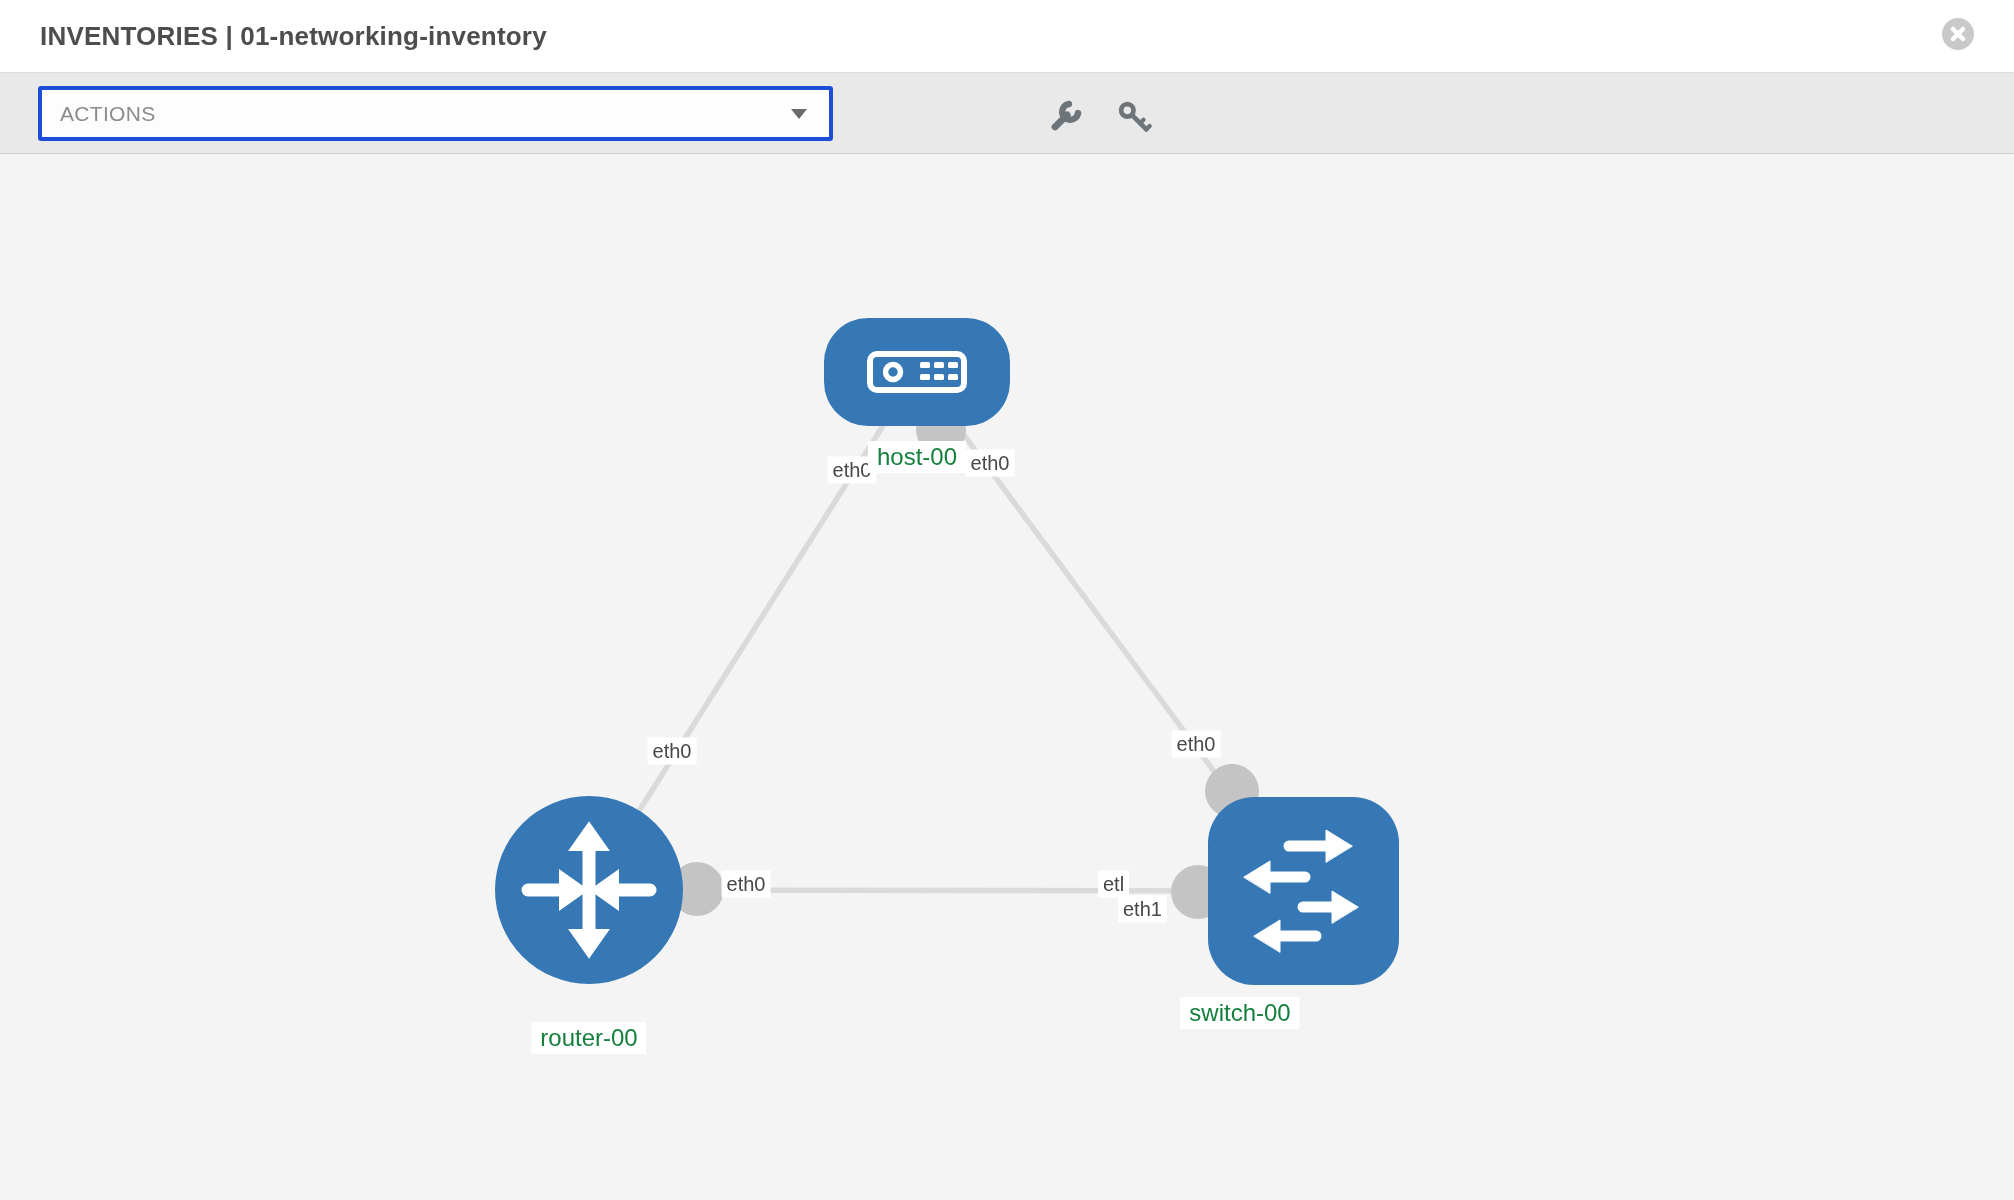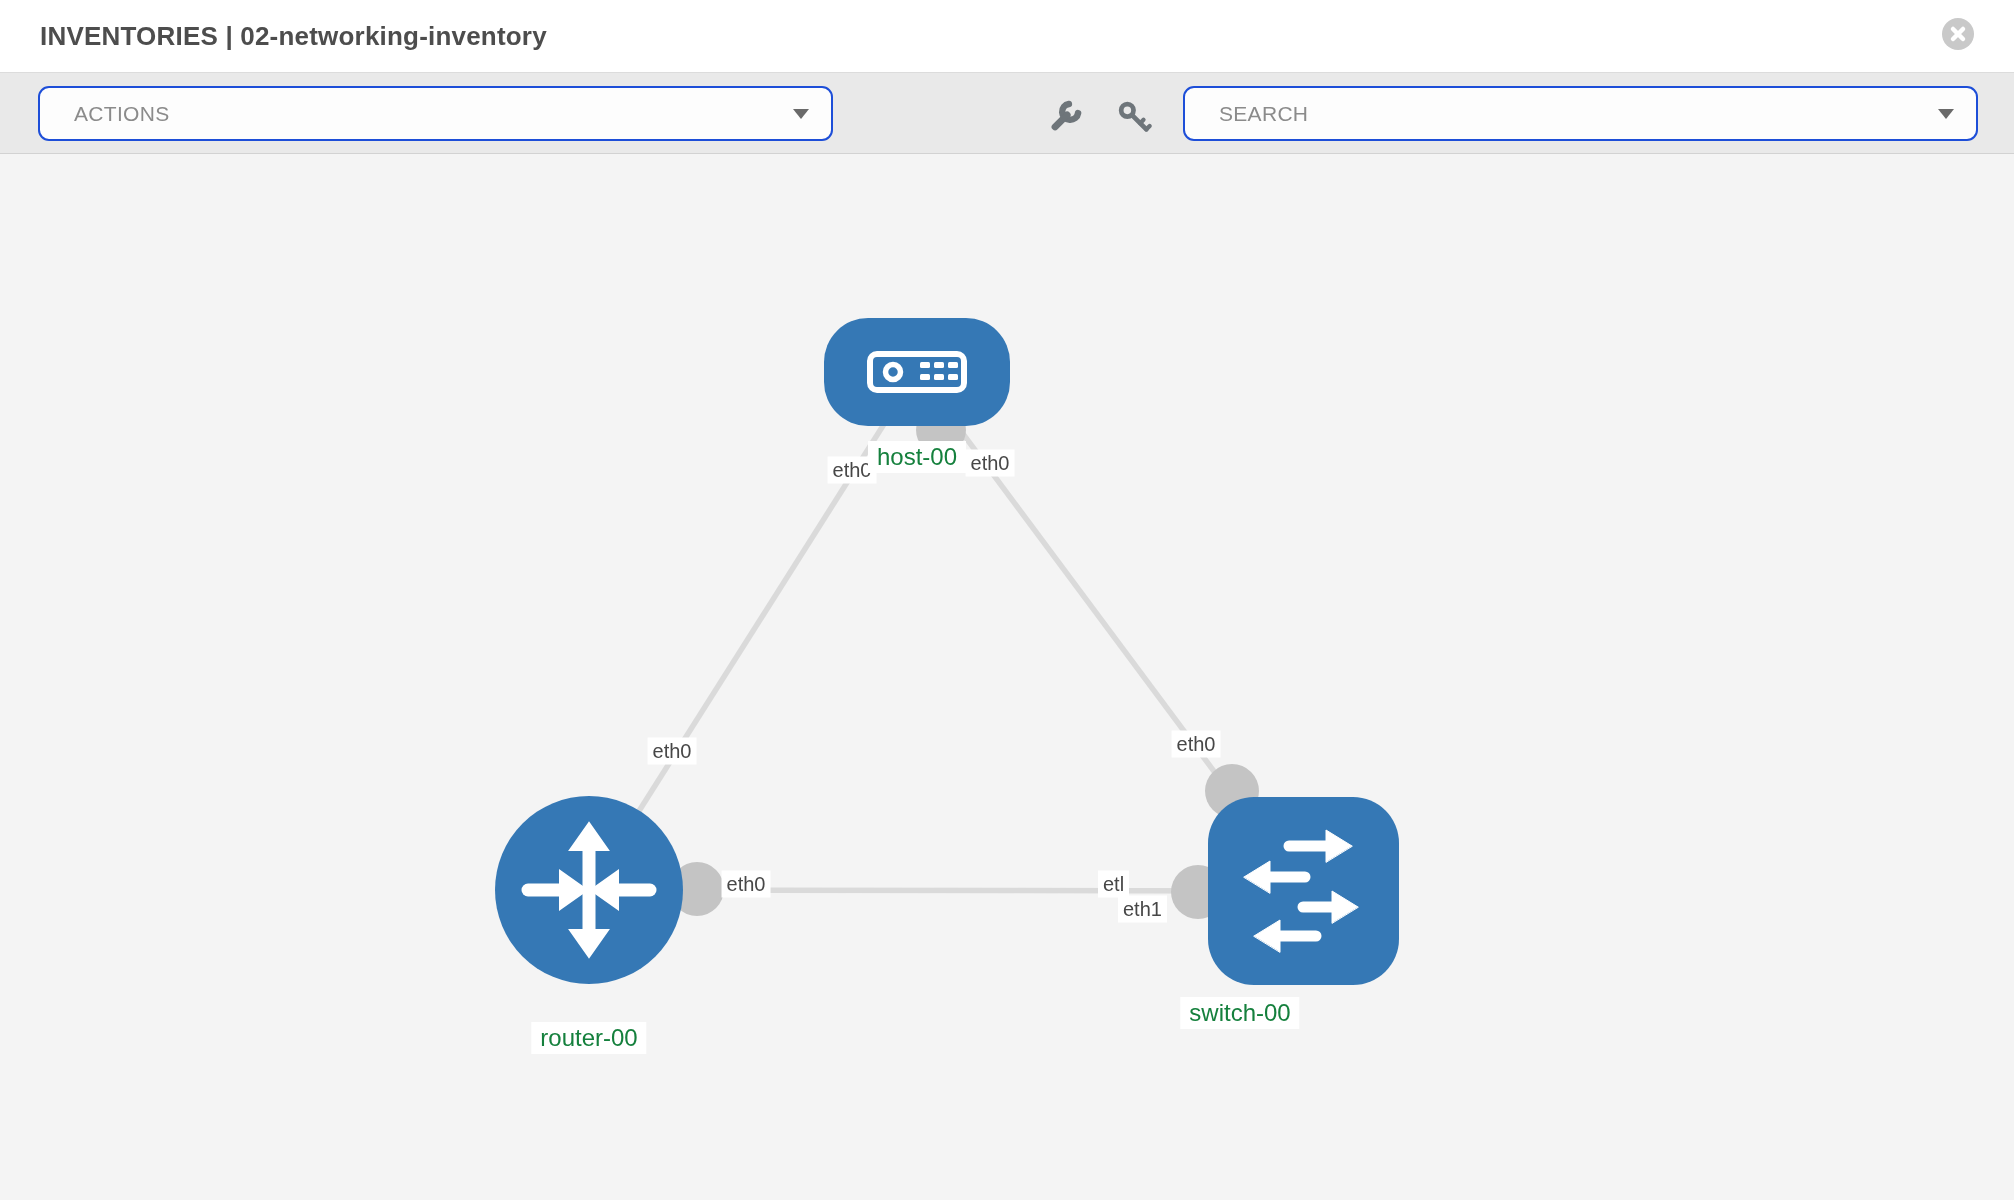--- a/index.html
+++ b/index.html
@@ -6,21 +6,21 @@
   html,body { width:2014px; height:1200px; overflow:hidden; }
   body { font-family:"Liberation Sans","DejaVu Sans",sans-serif; background:#ffffff; position:relative; }
 
   
   .header { position:absolute; left:0; top:0; width:2014px; height:72px; background:#ffffff; }
   .page-title { position:absolute; left:40px; top:0; line-height:72px; font-size:26px; font-weight:700; color:#4d4d4d; letter-spacing:.2px; }
   .close-btn { position:absolute; right:40px; top:18px; width:32px; height:32px; border:none; border-radius:50%; background:#c9c9c9; cursor:pointer; padding:0; display:flex; align-items:center; justify-content:center; }
 
   
   .toolbar { position:absolute; left:0; top:72px; width:2014px; height:82px; background:#e9e9e9; border-top:1px solid #dcdcdc; border-bottom:1px solid #d2d2d2; }
-  .dropdown { position:absolute; top:13px; height:55px; background:#fdfdfd; border:2px solid #1d4ed8; border-radius:11px; display:flex; align-items:center; justify-content:space-between; padding:0 22px 0 34px; cursor:pointer; }
+  .dropdown { position:absolute; top:13px; height:55px; background:#fdfdfd; border:4px solid #1d4ed8; border-radius:3px; display:flex; align-items:center; justify-content:space-between; padding:0 22px 0 18px; cursor:pointer; }
   .dropdown-actions { left:38px; width:795px; }
   .dropdown-search { left:1183px; width:795px; }
   .dropdown-label { font-size:21px; color:#8b8b8b; letter-spacing:.3px; }
   .caret { width:0; height:0; border-left:8px solid transparent; border-right:8px solid transparent; border-top:10px solid #6a6a6a; }
   .tool-btn { position:absolute; top:22px; width:44px; height:44px; background:transparent; border:none; cursor:pointer; display:flex; align-items:center; justify-content:center; padding:0; }
   .tool-wrench { left:1043px; }
   .tool-key { left:1112px; }
 
   
   .canvas { position:absolute; left:0; top:154px; width:2014px; height:1046px; background:#f4f4f4; }
@@ -43,21 +43,21 @@
   .if-l1-to { left:1196px; top:590px; }
   .if-l2-from { left:746px; top:730px; }
   .if-l2-partial { left:1098px; top:730px; transform:translate(0,-50%); z-index:2; }
   .if-l2-to { left:1118px; top:755px; transform:translate(0,-50%); z-index:3; }
   .node-label { z-index:4; }
 </style>
 </head>
 <body>
 
 <div class="header">
-  <h1 class="page-title">INVENTORIES | 02-networking-inventory</h1>
+  <h1 class="page-title">INVENTORIES | 01-networking-inventory</h1>
   <button class="close-btn">
     <svg width="18" height="18" viewBox="0 0 18 18">
       <line x1="4" y1="4" x2="14" y2="14" stroke="#ffffff" stroke-width="4.5" stroke-linecap="round"></line>
       <line x1="14" y1="4" x2="4" y2="14" stroke="#ffffff" stroke-width="4.5" stroke-linecap="round"></line>
     </svg>
   </button>
 </div>
 
 <div class="toolbar">
   <div class="dropdown dropdown-actions">
@@ -78,24 +78,20 @@
     <svg width="38" height="38" viewBox="0 0 40 40">
       <g stroke="#6e757a" fill="none" stroke-linecap="round">
         <circle cx="13" cy="13" r="6.5" stroke-width="5"></circle>
         <line x1="18.5" y1="18.5" x2="33" y2="33" stroke-width="5"></line>
         <line x1="26.5" y1="26.5" x2="30" y2="23" stroke-width="4.5"></line>
         <line x1="33" y1="33" x2="36.5" y2="29.5" stroke-width="4.5"></line>
       </g>
     </svg>
   </button>
 
-  <div class="dropdown dropdown-search">
-    <span class="dropdown-label">SEARCH</span>
-    <span class="caret"></span>
-  </div>
 </div>
 
 <div class="canvas">
 
   <svg class="links-svg" width="2014" height="1046" viewBox="0 0 2014 1046">
     <line x1="917" y1="218" x2="589" y2="736" stroke="#dadada" stroke-width="5.5"></line>
     <line x1="917" y1="218" x2="1303" y2="737" stroke="#dadada" stroke-width="5.5"></line>
     <line x1="589" y1="736" x2="1303" y2="737" stroke="#dadada" stroke-width="5.5"></line>
     <circle cx="941" cy="276" r="25" fill="#c4c4c4"></circle>
     <circle cx="697" cy="735" r="27" fill="#c4c4c4"></circle>

